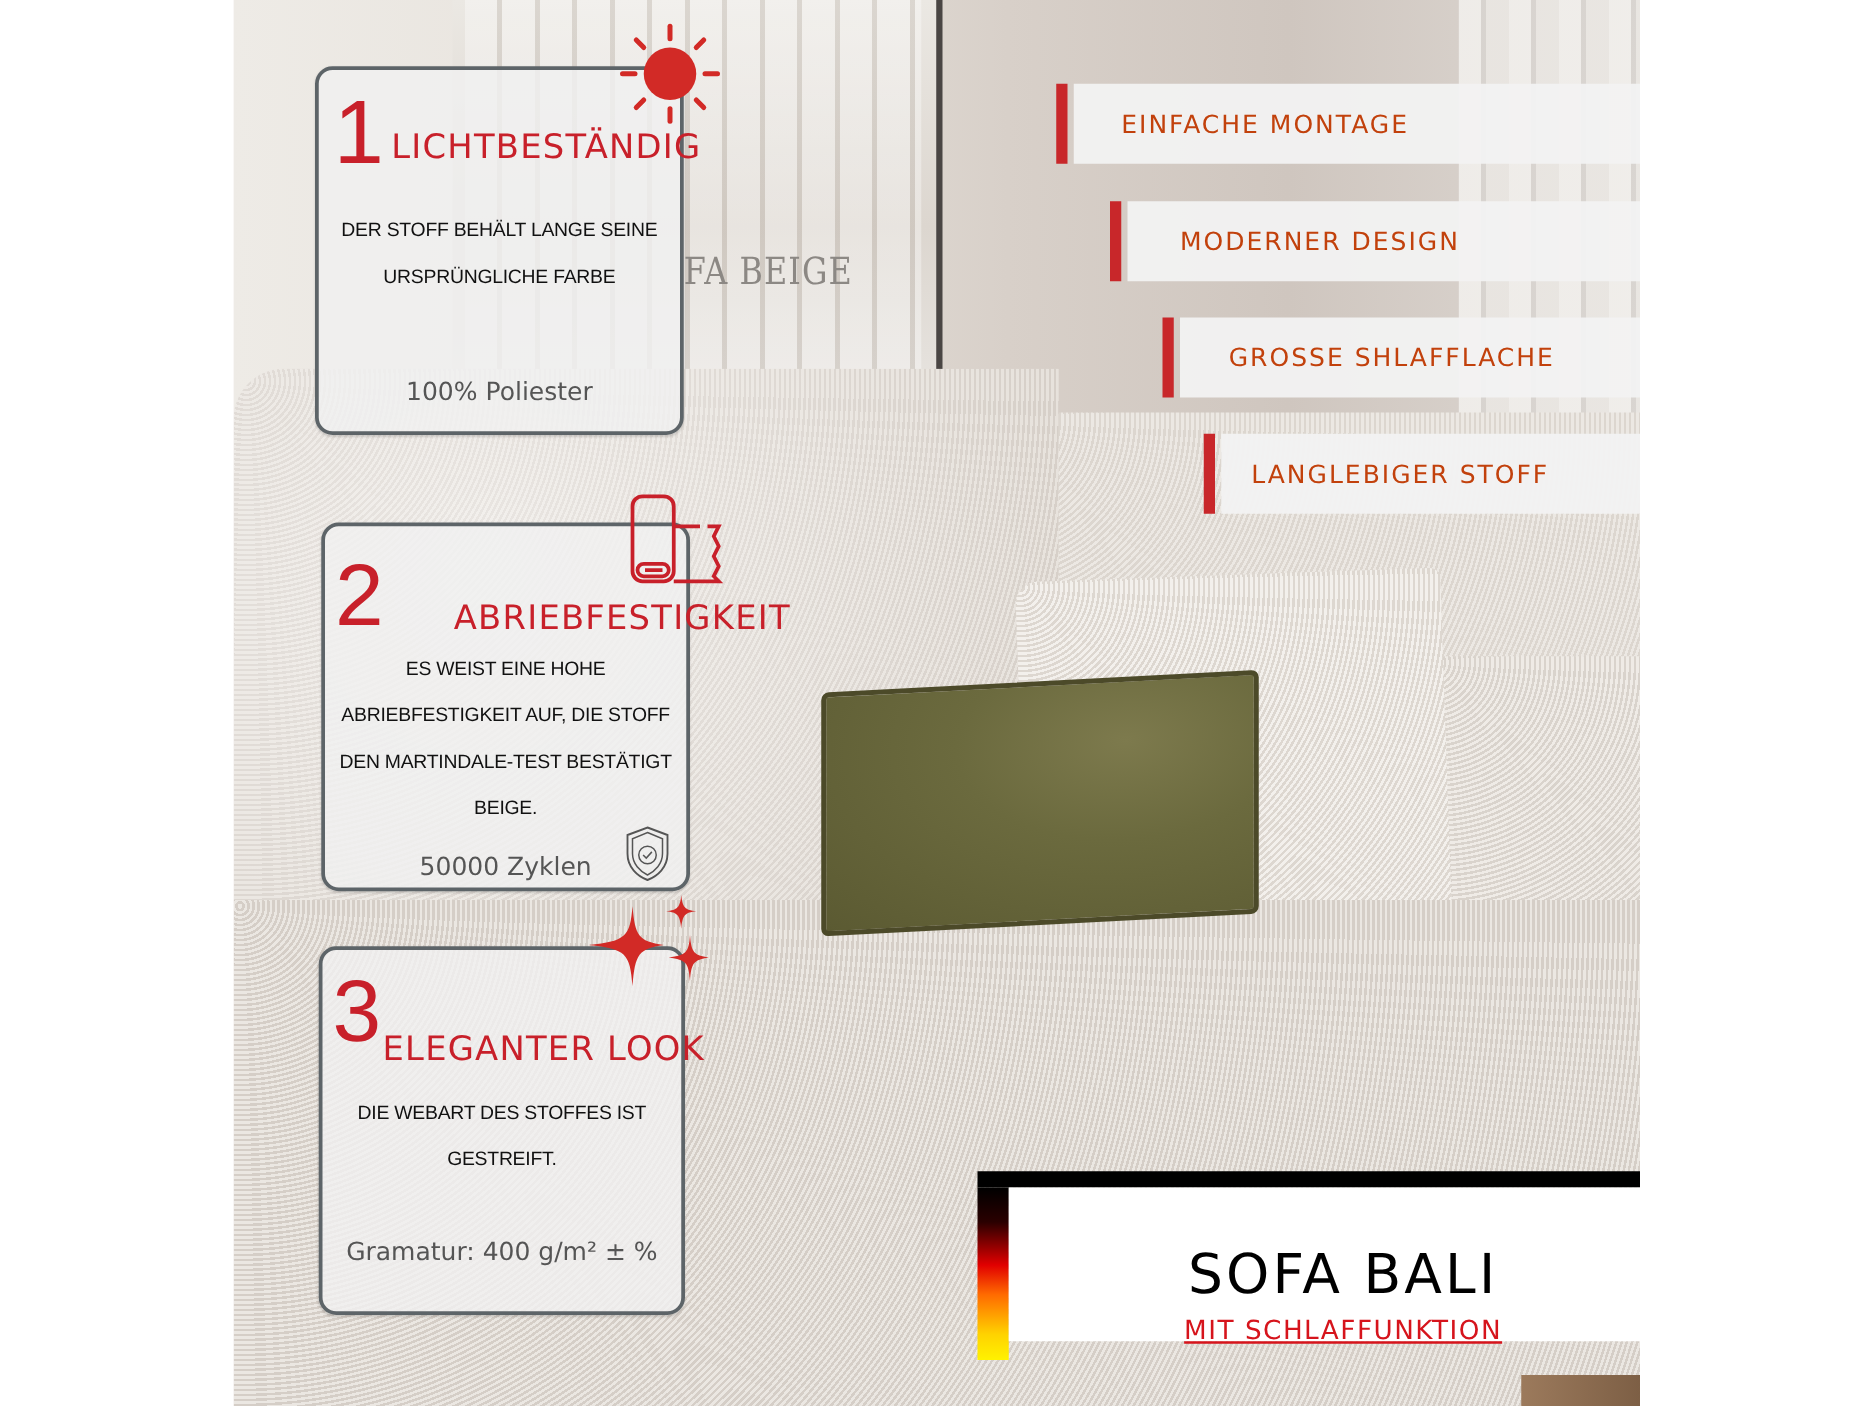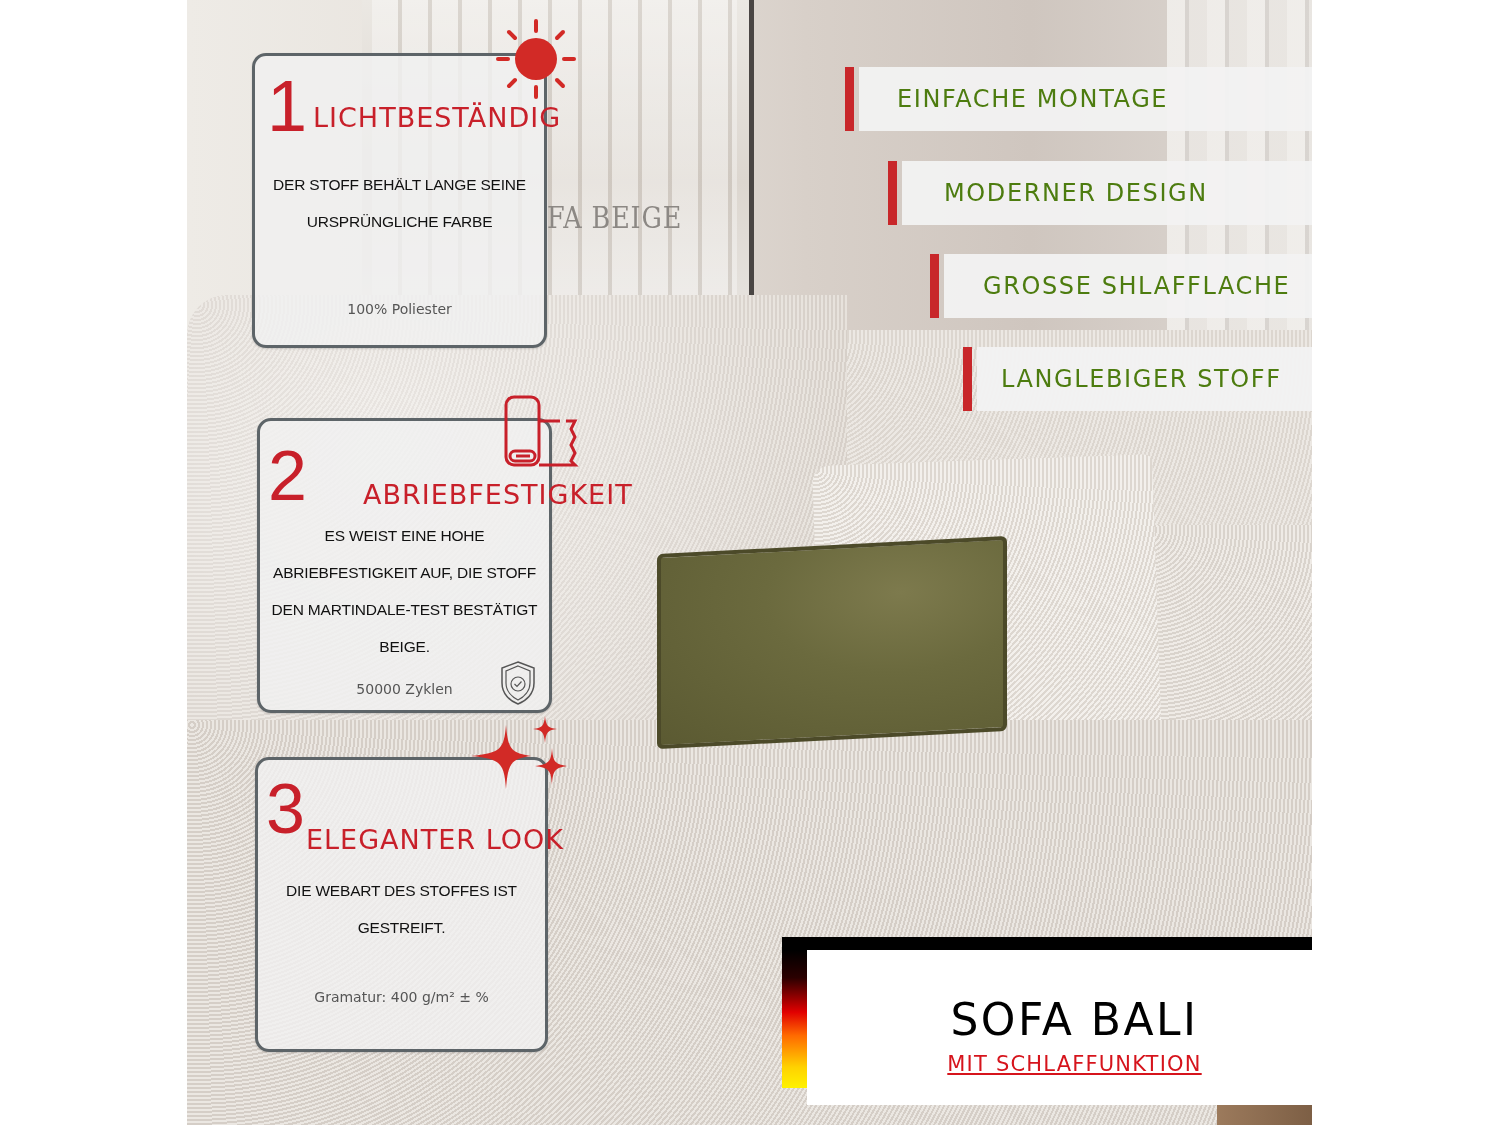--- a/index.html
+++ b/index.html
@@ -95,39 +95,39 @@
       font-family: "DejaVu Sans", sans-serif; font-size: 27px; letter-spacing: 1px;
       white-space: nowrap;
     }
     .card-body {
       position: absolute; left: 0; right: 0; text-align: center;
       font-family: "Liberation Sans", sans-serif; font-size: 15.5px; color: #111;
       line-height: 37px; letter-spacing: -.2px;
     }
     .card-foot {
       position: absolute; left: 0; right: 0; text-align: center;
-      font-family: "DejaVu Sans", sans-serif; font-size: 14px; color: #555;
+      font-family: "DejaVu Sans", sans-serif; font-size: 20px; color: #555;
     }
     .icon { position: absolute; }
 
     
     .tag {
       position: absolute; height: 64px; right: 0;
       display: flex; align-items: stretch;
     }
     .tag-bar { width: 9px; background: #c8272a; margin-right: 5px; }
     .tag-label {
       flex: 1; background: rgba(242,242,242,.95);
       display: flex; align-items: center;
-      font-family: "DejaVu Sans", sans-serif; font-size: 24px; letter-spacing: 1.6px; color: #4d7c0f;
+      font-family: "DejaVu Sans", sans-serif; font-size: 20px; letter-spacing: 1.6px; color: #c2410c;
     }
 
     
     .title-frame {
-      position: absolute; left: 595px; top: 937px; width: 530px; height: 168px;
+      position: absolute; left: 595px; top: 937px; width: 530px; height: 136px;
     }
     .title-topbar { position: absolute; left: 0; top: 0; right: 0; height: 13px; background: #000; }
     .title-flag {
       position: absolute; left: 0; top: 13px; width: 25px; height: 138px;
       background: linear-gradient(180deg, #000 0%, #2a0000 20%, #e10000 45%, #ff6a00 62%, #ffd200 85%, #fff200 100%);
     }
     .title-box {
       position: absolute; left: 25px; top: 13px; right: 0; bottom: 0;
       background: #ffffff;
     }

